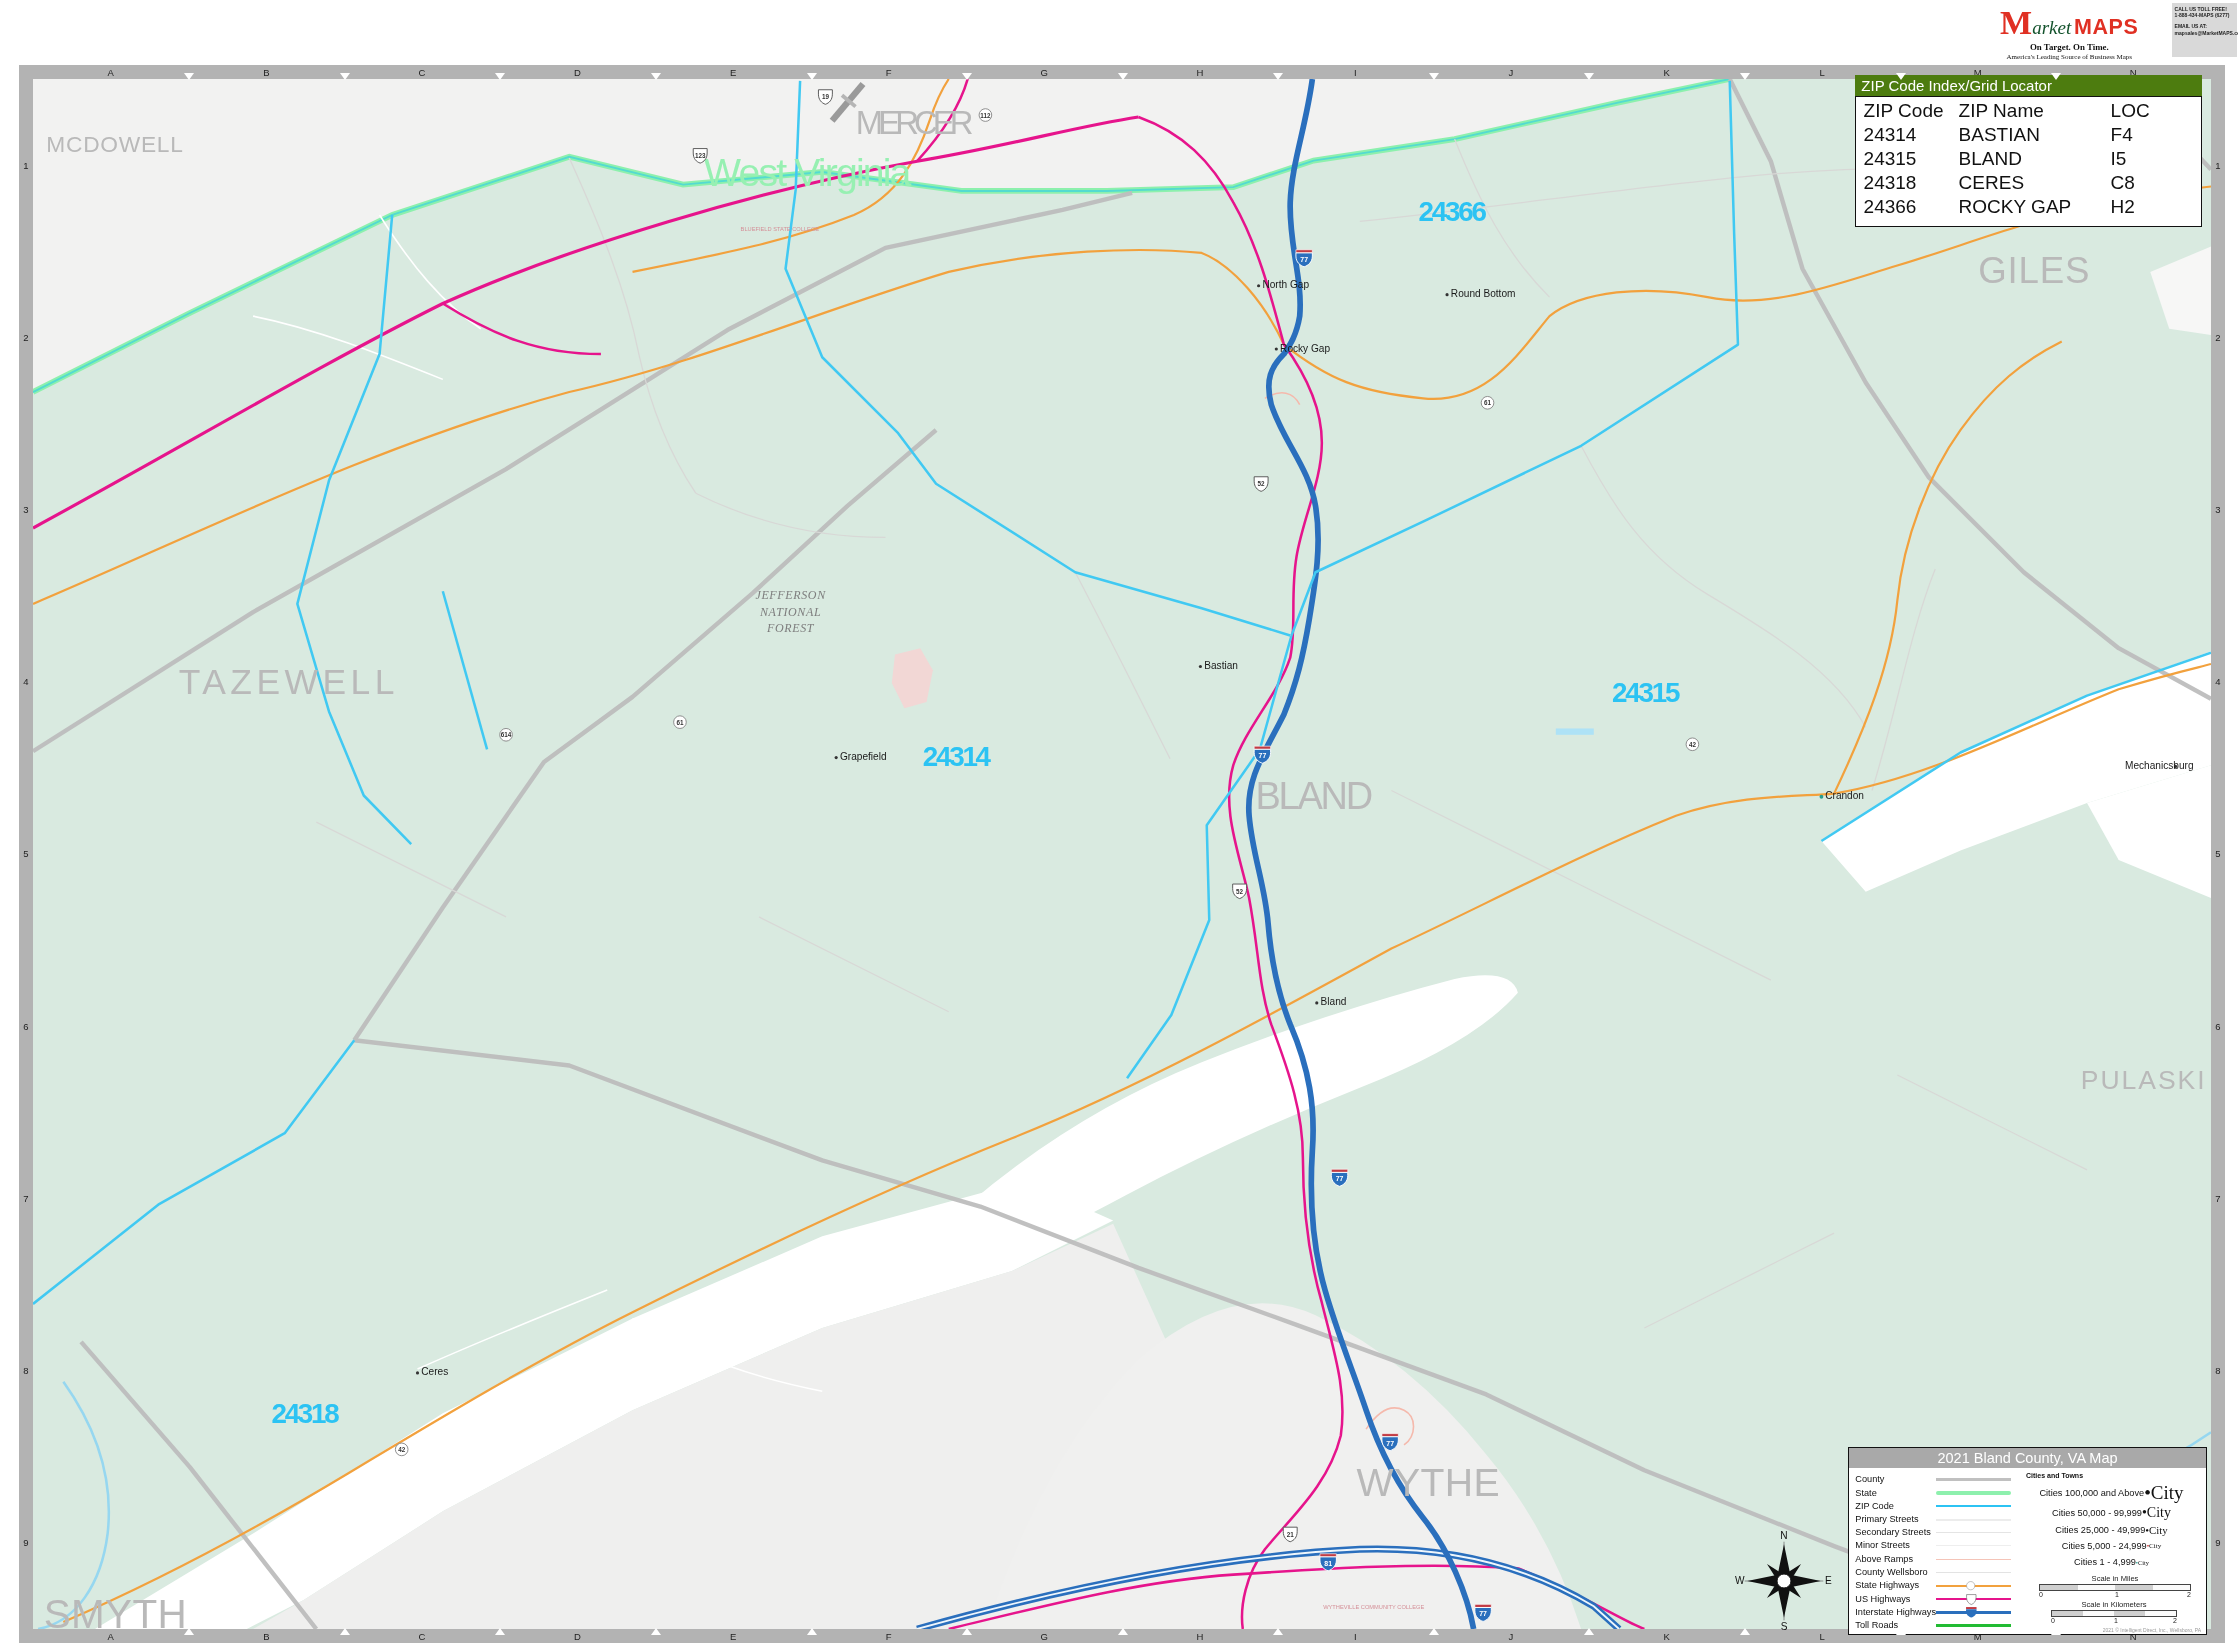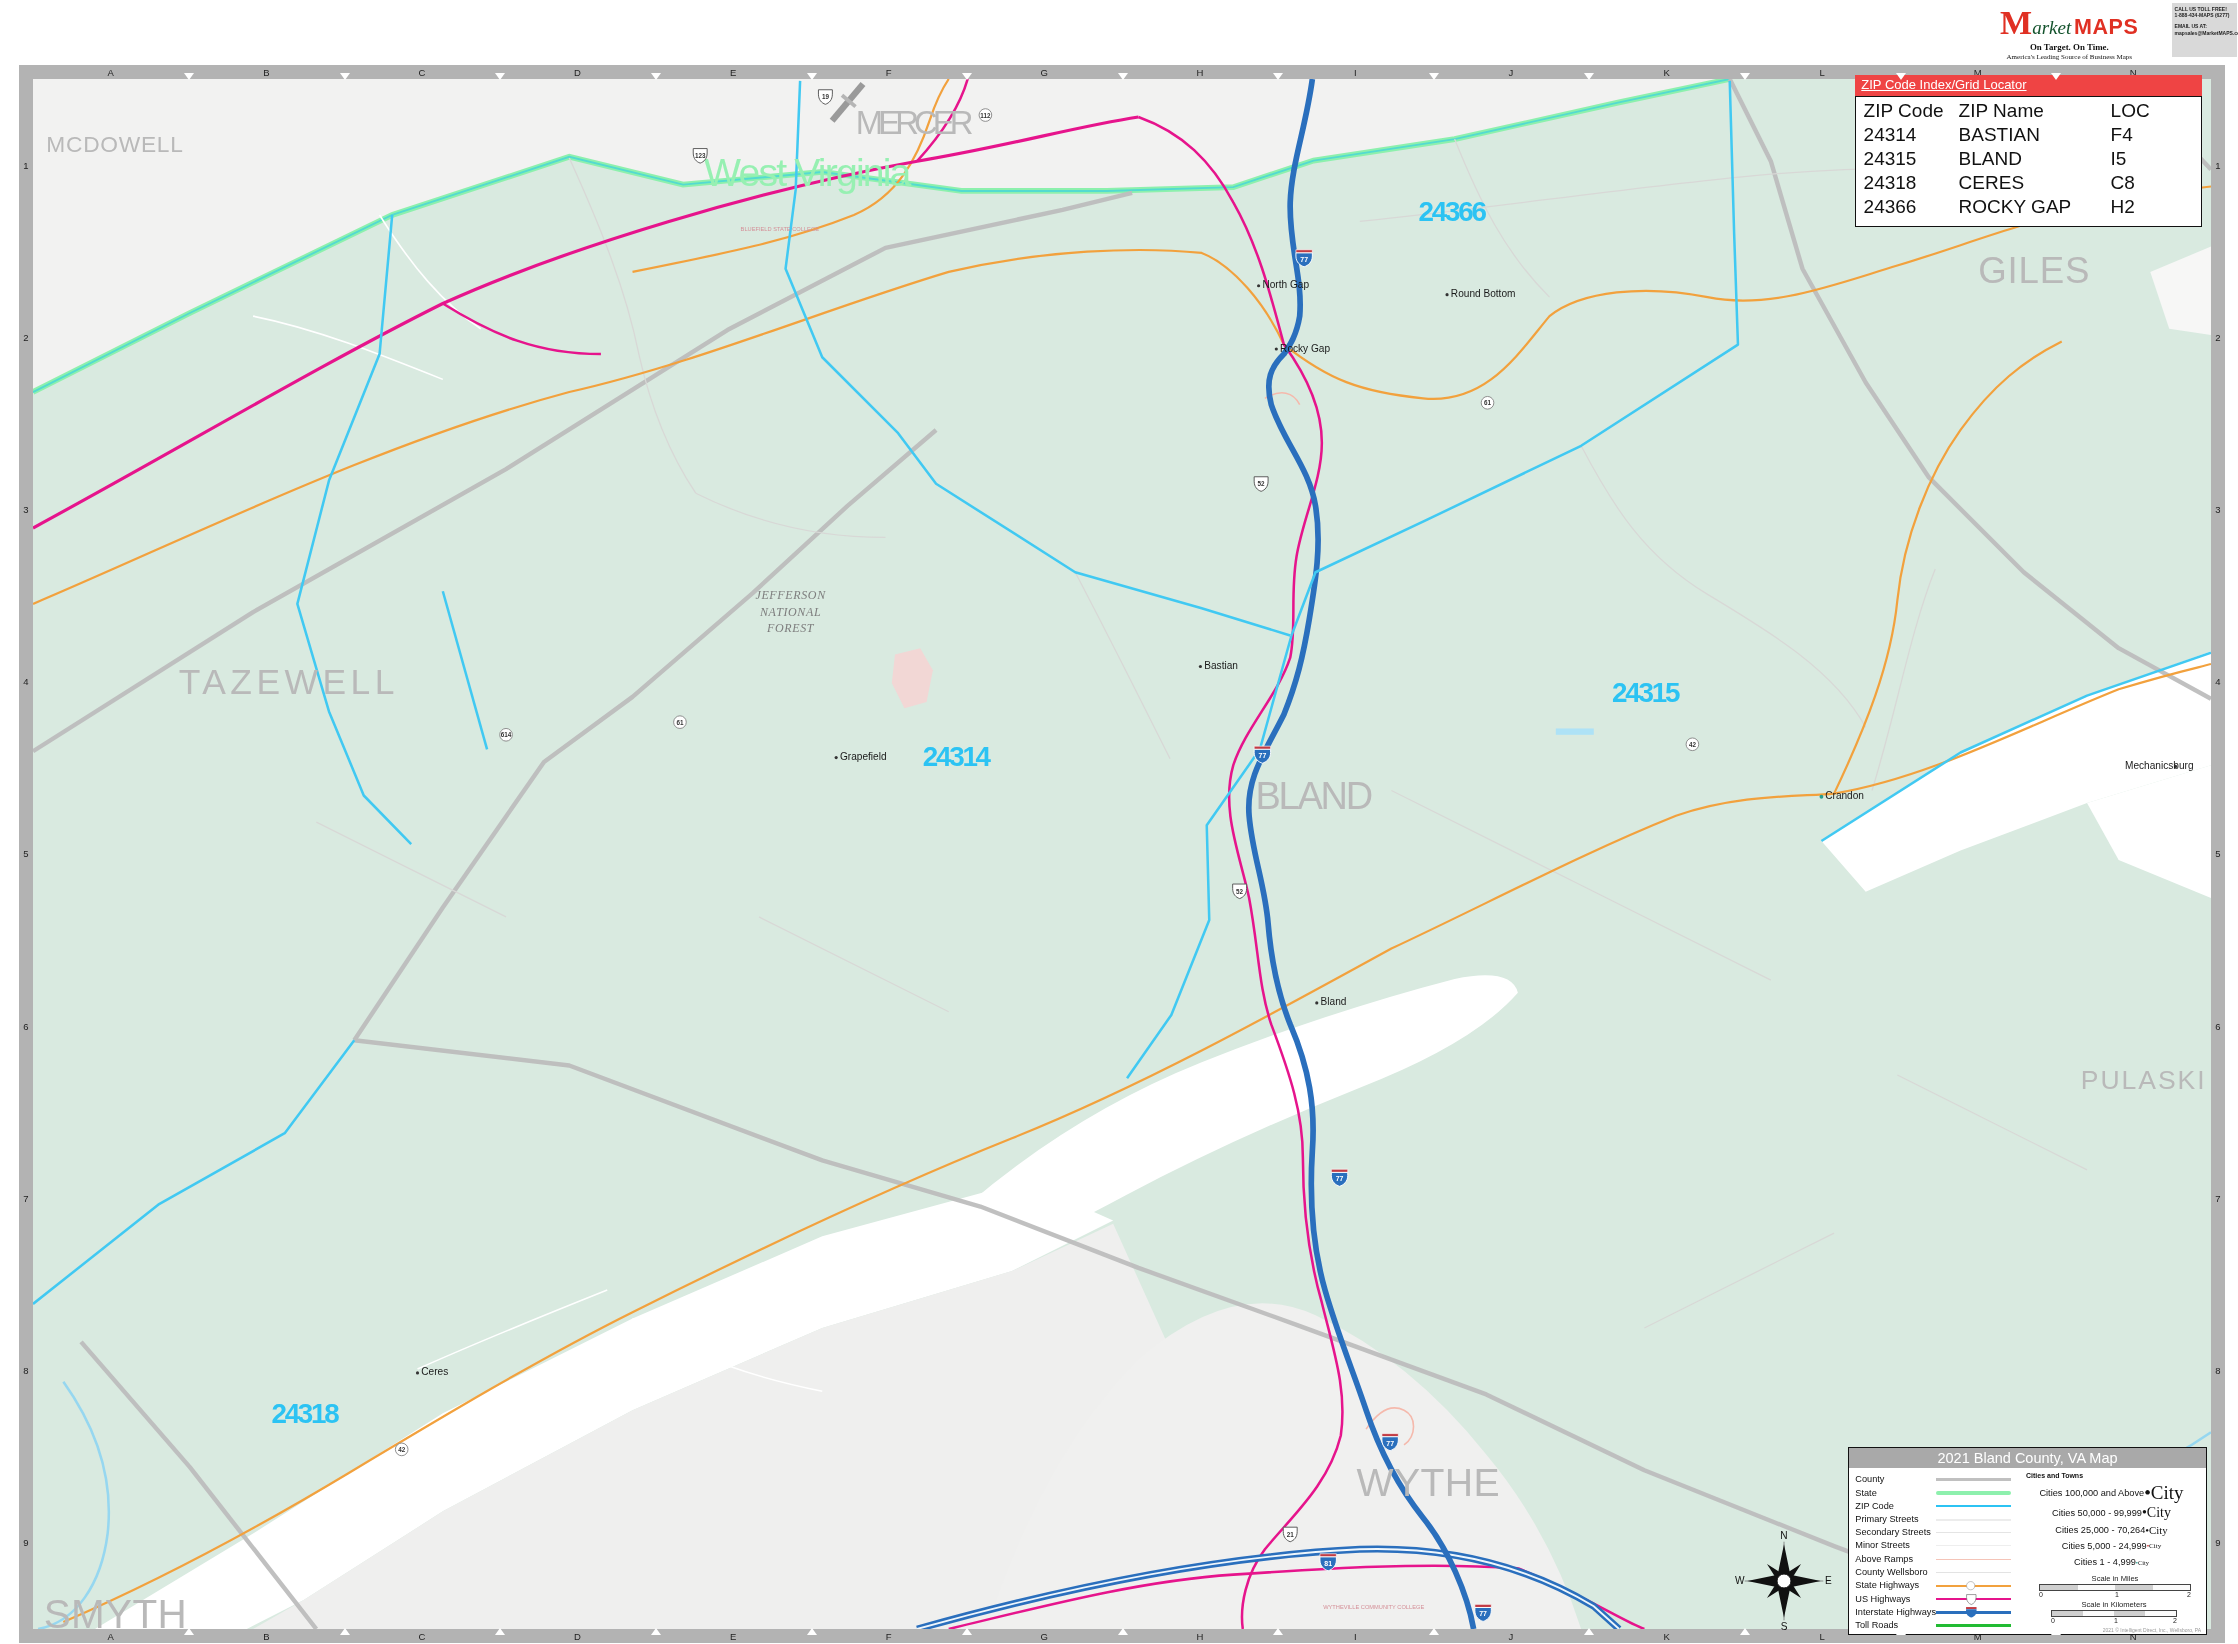--- a/index.html
+++ b/index.html
@@ -39,21 +39,21 @@
   .cl{fill:#b9b9b9;letter-spacing:4px;}
   .zl{fill:#2cc3f3;font-weight:bold;}
   .stl{fill:#97f0b2;letter-spacing:2px;}
   .tl{fill:#1a1a1a;font-size:16px;}
   .fl{fill:#7d7d7d;font-size:19px;font-style:italic;font-family:"Liberation Serif",serif;letter-spacing:1px;}
   .coll{fill:#d49098;font-size:9px;}
   .sh-i{fill:#fff;font-size:11px;font-weight:bold;text-anchor:middle;}
   .sh-u{fill:#333;font-size:10px;font-weight:bold;text-anchor:middle;}
   
   #zip-table{left:1855px;top:75px;width:347px;}
-  #zip-table-title{background:#ef4444;color:#fff;font-size:13px;padding:1.9px 6.3px;height:17px;text-decoration:underline;}
+  #zip-table-title{background:#4d7c0f;color:#fff;font-size:15px;padding:1.9px 6.3px;height:17px;}
   #zip-table-body{background:#fff;border:1.9px solid #111;padding:2.5px 7.6px 6.3px 7.6px;}
   .zrow{display:grid;grid-template-columns:95px 152px 1fr;font-size:19px;color:#111;line-height:24px;}
   
   #legend{left:1848px;top:1447px;width:357px;background:#fff;border:1.3px solid #111;}
   #legend-title{background:#a9a9a9;color:#fff;font-size:14.5px;text-align:center;padding:1.9px 0;height:16.4px;}
   #legend-body{position:relative;height:166px;}
   .lrow{position:absolute;left:6.3px;height:12.6px;display:flex;align-items:center;width:158px;}
   .lrow .lbl{font-size:9.2px;color:#111;width:81px;}
   .lrow .smp{position:relative;width:75px;height:8.9px;}
   .smp i{position:absolute;left:0;right:0;top:50%;display:block;}
@@ -504,21 +504,21 @@
       <div class="cityhdr">Cities and Towns</div>
       <div class="crow" style="top:14px">
           <span class="clbl">Cities 100,000 and Above</span>
           <span class="csample" style="font-size:19px">•<span>City</span></span>
         </div>
       <div class="crow" style="top:37px">
           <span class="clbl">Cities 50,000 - 99,999</span>
           <span class="csample" style="font-size:14px">•<span>City</span></span>
         </div>
       <div class="crow" style="top:56px">
-          <span class="clbl">Cities 25,000 - 70,264</span>
+          <span class="clbl">Cities 25,000 - 49,999</span>
           <span class="csample" style="font-size:10.8px">•<span>City</span></span>
         </div>
       <div class="crow" style="top:73px">
           <span class="clbl">Cities 5,000 - 24,999</span>
           <span class="csample" style="font-size:7px"><span style="color:#cc2222">•</span><span>City</span></span>
         </div>
       <div class="crow" style="top:89px">
           <span class="clbl">Cities 1 - 4,999</span>
           <span class="csample" style="font-size:6.3px"><span style="color:#119988">•</span><span>City</span></span>
         </div>

